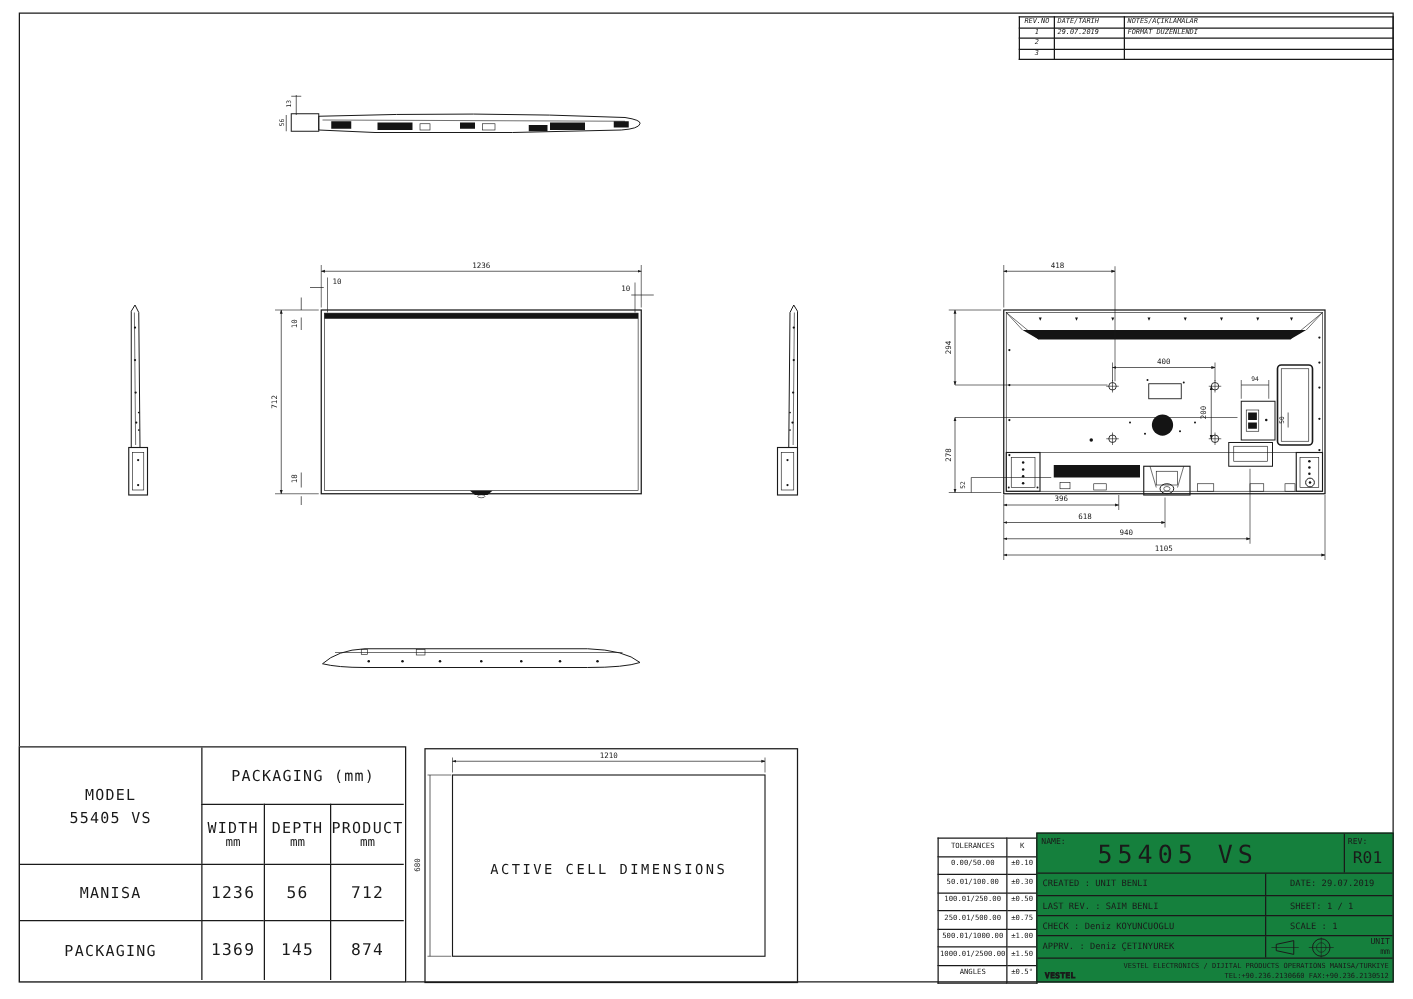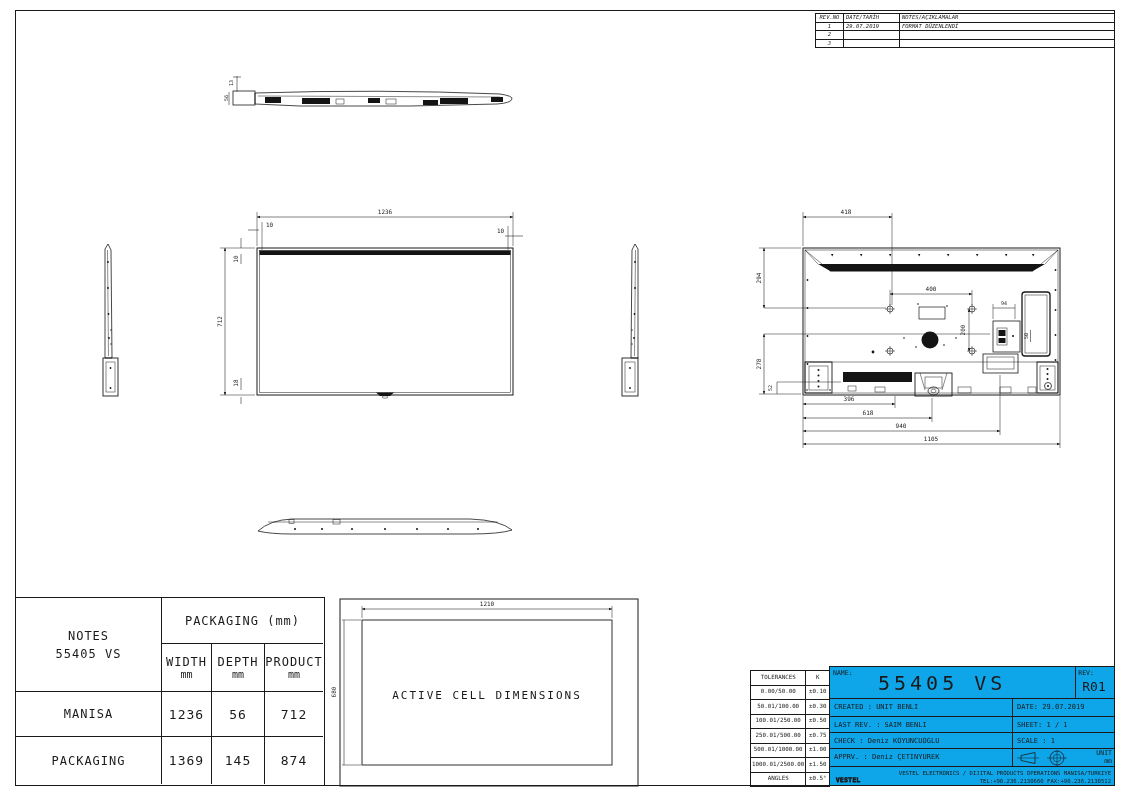--- a/index.html
+++ b/index.html
@@ -25,32 +25,32 @@
   .mt .bl{border-left:1px solid #1a1a1a}.mt .bt{border-top:1px solid #1a1a1a}
   .mt .u{font-size:10px;letter-spacing:0}
   .mt .val{font-size:13px}
   .a-model{grid-column:1;grid-row:1/3;line-height:1.5}
   .a-dims{grid-column:2/5;grid-row:1}
   
   .tol{position:absolute;left:750px;top:670px;width:80px;border-collapse:collapse;font-size:5.8px;line-height:1}
   .tol td{border:0.9px solid #1a1a1a;height:14.5px;padding:0 1px;text-align:center;white-space:nowrap}
   .tol .c0{width:53px}
   
-  .tblock{position:absolute;left:829px;top:666px;width:286px;height:120px;border:1.2px solid #1a1a1a;background:#0ea5e9;font-size:7px}
+  .tblock{position:absolute;left:829px;top:666px;width:286px;height:120px;border:1.2px solid #1a1a1a;background:#15803d;font-size:7px}
   .tb-row{display:flex;border-top:1px solid #1a1a1a}
   .tb-r1{display:flex;height:31px}
   .tb-name{width:247px;position:relative}
   .tb-name .lbl{position:absolute;left:3px;top:2px;font-size:6.5px}
   .tb-name .big{position:absolute;left:48px;top:4px;font-size:20px;letter-spacing:4px}
   .tb-rev{width:39px;border-left:1px solid #1a1a1a;position:relative}
   .tb-rev .lbl{position:absolute;left:2px;top:2px;font-size:6.5px}
   .tb-rev .med{position:absolute;left:6px;top:12px;font-size:13px}
   .r2{height:18px}.r3{height:16px}.r4{height:16px}.r5{height:18px}.r6{height:21px}
   .tb-row .l{width:182px;padding:4px 0 0 4px;white-space:nowrap}
-  .tb-row .r{flex:1;border-left:1px solid #1a1a1a;padding:4px 0 0 4px;white-space:nowrap}
+  .tb-row .r{flex:1;border-left:1px solid #1a1a1a;padding:4px 0 0 19px;white-space:nowrap}
   .r5 .r{display:flex;align-items:center;justify-content:space-between;padding:0 2px 0 4px}
   .unitcell{text-align:right;font-size:6.5px;line-height:1.2}
   .r6{display:flex;align-items:center}
   .r6 .company{flex:1;text-align:right;font-size:5.6px;line-height:1.5;padding-right:3px;white-space:nowrap}
   .logo-svg{margin-left:4px}
 </style>
 </head>
 <body>
 
 <div class="sheet">
@@ -320,21 +320,21 @@
     <tr>
       <td class="c0">3</td>
       <td class="c1"></td>
       <td></td>
     </tr>
   </tbody>
     </table>
 
   <div class="mt">
     <div class="c a-model">
-      <div>NOTES</div>
+      <div>MODEL</div>
       <div>55405 VS</div>
     </div>
     <div class="c a-dims bl">PACKAGING (mm)</div>
     <div class="c bl bt" style="grid-column:2;grid-row:2">
       <span>WIDTH</span>
         <span class="u">mm</span>
     </div>
     <div class="c bl bt" style="grid-column:3;grid-row:2">
       <span>DEPTH</span>
         <span class="u">mm</span>

